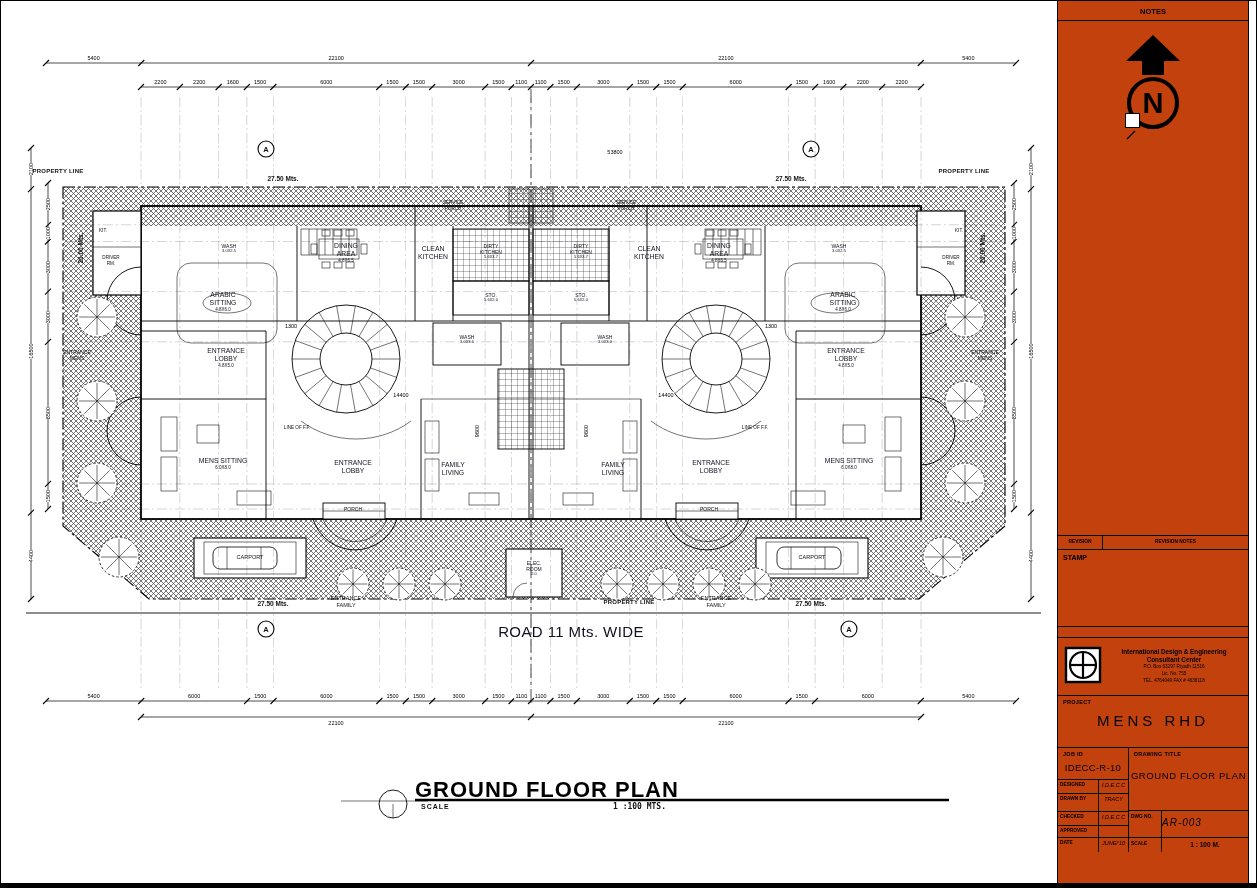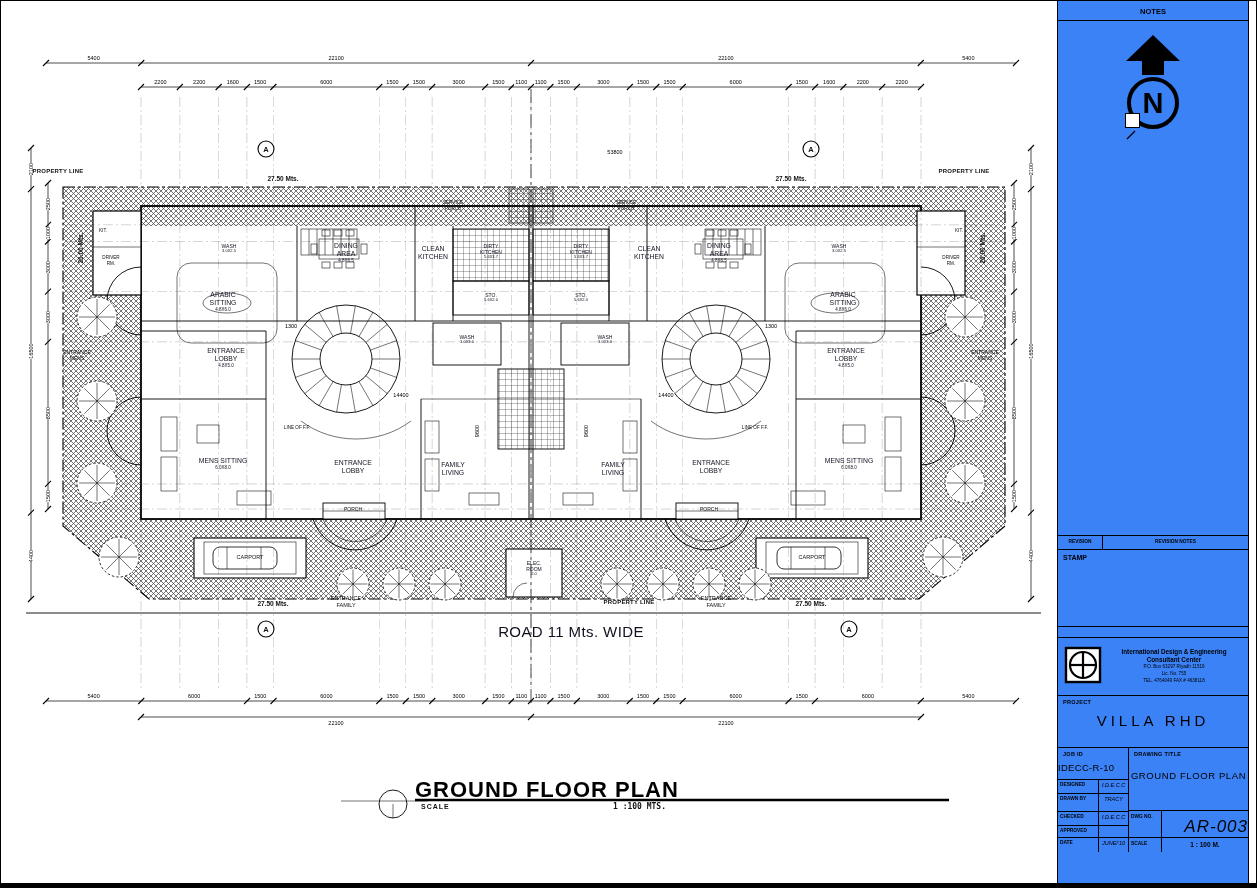--- a/index.html
+++ b/index.html
@@ -34,21 +34,21 @@
   .w2{stroke:#000;stroke-width:1.8;fill:none}
   .thin{stroke-width:.55}
   .pl{stroke:#000;stroke-width:1.1;stroke-dasharray:12 3 3 3;fill:none}
   .grid{stroke:#444;stroke-width:.45;stroke-dasharray:10 3 2 3;opacity:.5}
   .cl{stroke:#222;stroke-width:.8;stroke-dasharray:14 4 3 4;fill:none}
   .dimline{stroke:#000;stroke-width:.7}
   .tick{stroke:#000;stroke-width:1.1}
   .tree{stroke:#000;stroke-width:.8;stroke-dasharray:2.5 2;fill:#fff}
   
   .tb{position:absolute;left:1056px;top:0;width:192px;height:884px;box-sizing:border-box;
-      border-left:1.5px solid #000;border-right:1.5px solid #000;background:#3b82f6}
+      border-left:1.5px solid #000;border-right:1.5px solid #000;background:#c2410c}
   .tb>div{box-sizing:border-box;border-bottom:1px solid #000;overflow:hidden}
   .tb-noteshdr{height:20px;text-align:center;font-size:7.5px;font-weight:bold;padding-top:6px}
   .tb-notes{height:515px;display:flex;flex-direction:column;align-items:center}
   .tb-rev{height:14px;display:flex}
   .tb-rev .l{width:44px;border-right:1px solid #000;font-size:4.8px;font-weight:bold;text-align:center;padding-top:3px}
   .tb-rev .r{flex:1;font-size:4.8px;font-weight:bold;text-align:center;padding-top:3px}
   .tb-stamp{height:77px;font-size:7px;font-weight:bold;padding:4px 0 0 5px}
   .tb-gap{height:11px}
   .tb-company{height:58px;display:flex;align-items:center}
   .tb-company .logo{width:40px;margin-left:6px;flex:none}
@@ -56,30 +56,30 @@
   .coname{font-size:6.3px;font-weight:bold;line-height:1.25}
   .codet{font-size:4.6px;line-height:1.5}
   .tb-project{height:52px}
   .tb-owner{height:33px}
   .cap{display:block;font-size:5.5px;font-weight:bold;letter-spacing:.3px;padding:3px 0 0 5px}
   .tb-project .val{font-size:15px;letter-spacing:4px;text-align:center;margin-top:7px}
   .tb-owner .val{font-size:10.5px;letter-spacing:.4px;text-align:center;margin-top:2px}
   .tb-bottom{height:104px;display:flex;border-bottom:none !important}
   .tb-left{width:70px;border-right:1px solid #000;display:flex;flex-direction:column}
   .jobid{height:36px}
-  .jobid .val{font-size:9.5px;margin-top:5px;letter-spacing:.3px}
+  .jobid .val{font-size:9.5px;text-align:center;margin-top:5px;letter-spacing:.3px}
   .sigrow{display:flex;border-top:1px solid #000;flex:none}
   .sigrow .l{width:38px;border-right:1px solid #000;font-size:4.8px;font-weight:bold;padding:2px 0 0 2px}
   .sigrow .v{flex:1;font-size:5.5px;font-style:italic;text-align:center;padding-top:2px}
   .tb-right{flex:1;display:flex;flex-direction:column}
   .dtitle{height:63px}
   .dtitle .val{font-size:9.5px;text-align:center;margin-top:13px;letter-spacing:.6px}
   .dwg{display:flex;border-top:1px solid #000;height:27px}
   .dwg .l,.dscale .l{width:30px;border-right:1px solid #000;font-size:4.8px;font-weight:bold;padding:3px 0 0 2px}
-  .dwg .v{flex:1;text-align:right;font-size:17px;font-style:italic;letter-spacing:1px;padding-top:6px}
+  .dwg .v{flex:1;text-align:left;font-size:10px;font-style:italic;letter-spacing:1px;padding-top:6px}
   .dscale{display:flex;border-top:1px solid #000;height:14px}
   .dscale .v{flex:1;text-align:center;font-size:6.5px;font-weight:bold;padding-top:3px}
   .north{margin-top:14px;display:flex;flex-direction:column;align-items:center}
   .emblem{width:44px;height:44px;border:4px solid #000;border-radius:50%;margin-top:2px;position:relative;
           display:flex;align-items:center;justify-content:center;font-weight:bold;font-size:29px}
   .pencil{position:absolute;left:-6px;bottom:-3px;width:13px;height:13px;background:#fff;border:1.5px solid #000}
 </style>
 </head>
 <body>
 
@@ -694,21 +694,21 @@
         <div class="coname">International Design &amp; Engineering</div>
         <div class="coname">Consultant Center</div>
         <div class="codet">P.O. Box 63297  Riyadh 11516</div>
         <div class="codet">Lic. No. 755</div>
         <div class="codet">TEL. 4764049  FAX # 4638118</div>
       </div>
     </div>
 
     <div class="tb-project">
       <span class="cap">PROJECT</span>
-      <div class="val">VILLA RHD</div>
+      <div class="val">MENS RHD</div>
     </div>
 
 
     <div class="tb-bottom">
       <div class="tb-left">
         <div class="jobid">
           <span class="cap">JOB ID</span>
           <div class="val">IDECC-R-10</div>
         </div>
         <div class="sigrow" style="height:13px">

